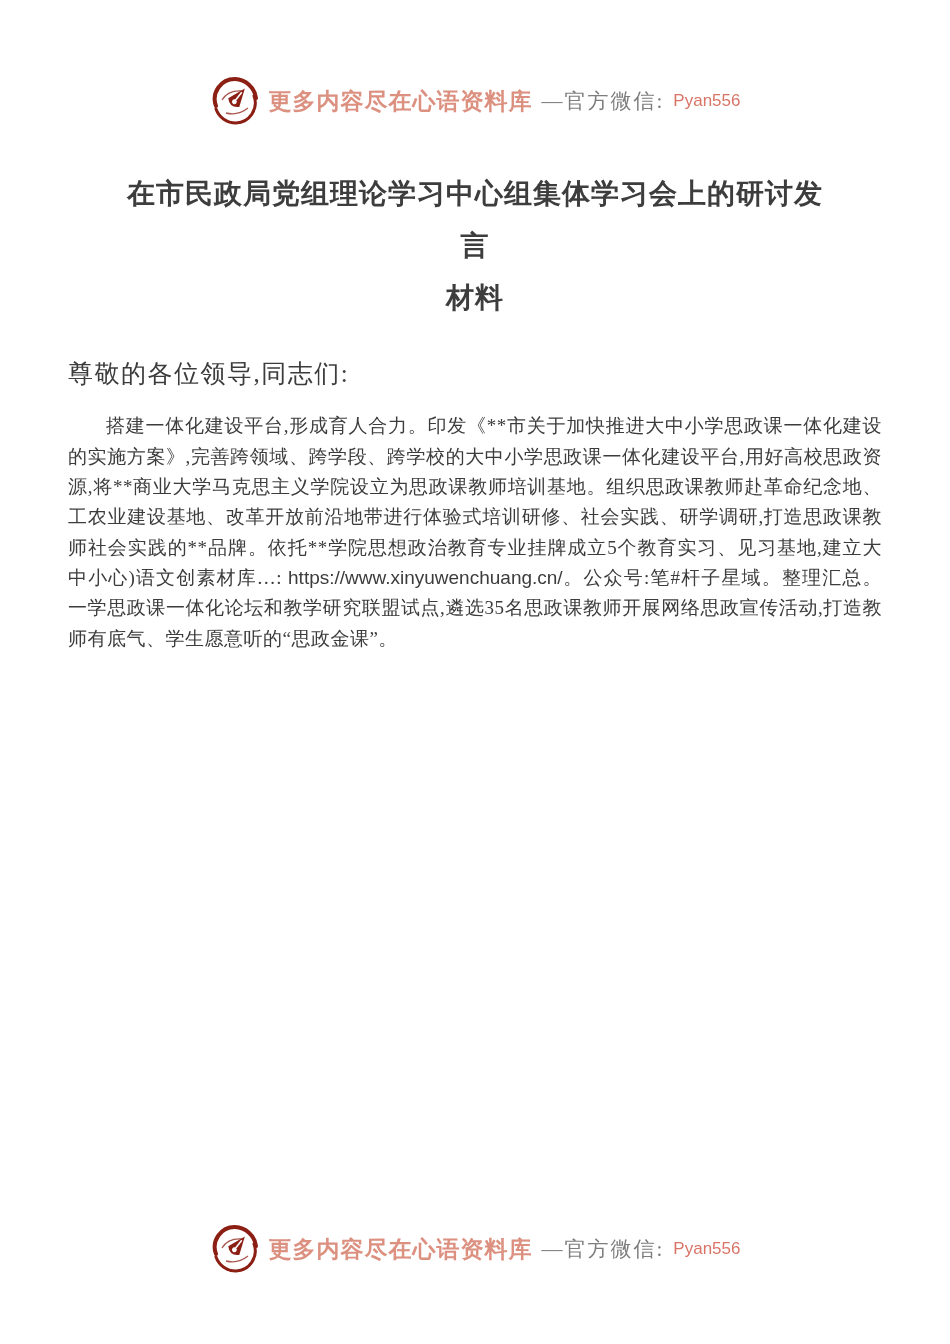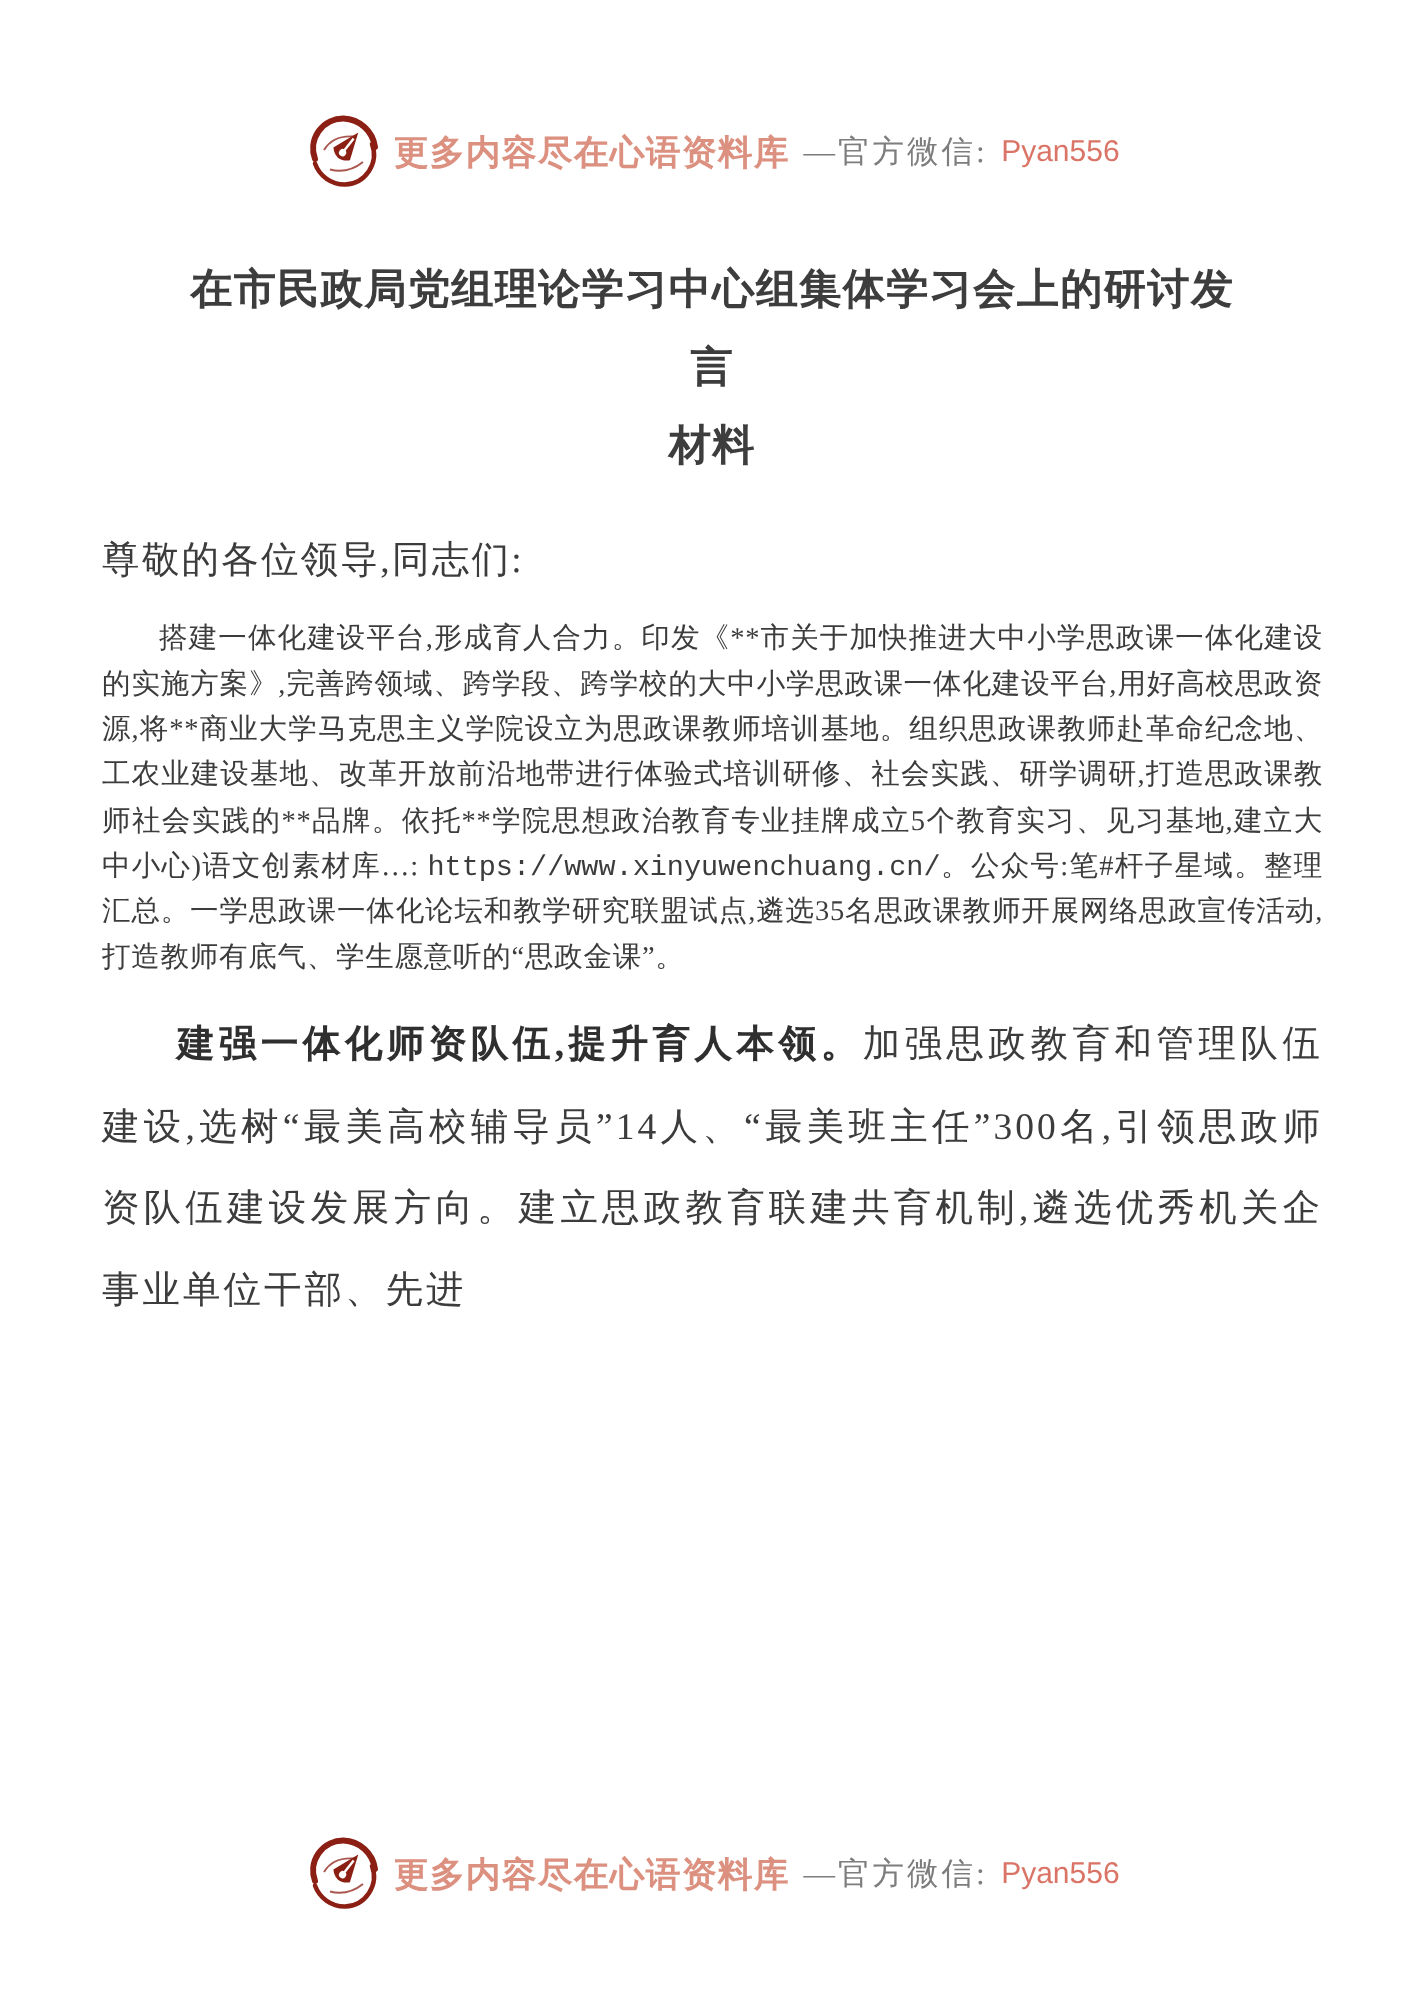--- a/index.html
+++ b/index.html
@@ -19,21 +19,21 @@
   .logo { width:50px; height:50px; flex:0 0 auto; }
   .wm-text {
     font-size:23px; font-weight:600; letter-spacing:1px;
     font-family:"Liberation Serif","DejaVu Serif",serif;
   }
   .wm-sep {
     font-size:21px; letter-spacing:2px;
     font-family:"Liberation Serif","DejaVu Serif",serif;
   }
   .wm-id {
-    font-size:20px; font-style:normal;
+    font-size:17px; font-style:normal;
     font-family:"Liberation Sans","DejaVu Sans",sans-serif;
   }
   
   .doc-title {
     margin:42px 120px 0 120px;
     text-align:center;
     font-size:28px; font-weight:bold; color:#3d3d3d;
     line-height:1.85; letter-spacing:1px;
   }
   .content { padding:0 68px; color:#3c3c3c; }
@@ -45,21 +45,21 @@
   .para-large {
     font-size:25px; line-height:2.18; letter-spacing:2px;
     text-align:justify; text-indent:2em;
   }
   .para-small {
     margin-top:10px;
     font-size:19px; line-height:1.6; letter-spacing:0.5px;
     text-align:justify; text-indent:2em;
   }
   .para-small .url {
-    font-family:Liberation Mono, monospace;
+    font-family:Liberation Sans, sans-serif;
     letter-spacing:0;
   }
   .para-bold-lead { margin-top:16px; }
   .para-bold-lead .lead { font-weight:bold; color:#2f2f2f; }
 </style>
 </head>
 <body>
 
 <div class="page">
 
@@ -85,21 +85,20 @@
     <span>在市民政局党组理论学习中心组集体学习会上的研讨发言</span><br>
     <span>材料</span>
   </h1>
 
   <div class="content">
     <p class="greeting">尊敬的各位领导,同志们:</p>
 
 
     <p class="para-small"><span>搭建一体化建设平台,形成育人合力。印发《**市关于加快推进大中小学思政课一体化建设的实施方案》,完善跨领域、跨学段、跨学校的大中小学思政课一体化建设平台,用好高校思政资源,将**商业大学马克思主义学院设立为思政课教师培训基地。组织思政课教师赴革命纪念地、工农业建设基地、改革开放前沿地带进行体验式培训研修、社会实践、研学调研,打造思政课教师社会实践的**品牌。依托**学院思想政治教育专业挂牌成立5个教育实习、见习基地,建立大中小心)语文创素材库…: </span><span class="url">https://www.xinyuwenchuang.cn/</span><span>。公众号:笔#杆子星域。整理汇总。一学思政课一体化论坛和教学研究联盟试点,遴选35名思政课教师开展网络思政宣传活动,打造教师有底气、学生愿意听的“思政金课”。</span></p>
 
-    <p class="para-large para-bold-lead"><span class="lead">建强一体化师资队伍,提升育人本领。</span><span>加强思政教育和管理队伍建设,选树“最美高校辅导员”14人、“最美班主任”300名,引领思政师资队伍建设发展方向。建立思政教育联建共育机制,遴选优秀机关企事业单位干部、先进</span></p>
   </div>
 
   <div class="wm wm-footer">
     <svg class="logo" viewBox="0 0 50 50">
       <circle cx="25" cy="25" r="24" fill="#ffffff"></circle>
       <path d="M6 30 A20 20 0 0 1 25 3 A22 22 0 0 1 46 22" fill="none" stroke="#8c1f14" stroke-width="4" stroke-linecap="round"></path>
       <path d="M44 20 A20 20 0 0 1 26 47 A21 21 0 0 1 6 33" fill="none" stroke="#8c1f14" stroke-width="3" stroke-linecap="round"></path>
       <path d="M12 24 Q18 14 32 15" fill="none" stroke="#8c1f14" stroke-width="1.3" opacity="0.75"></path>
       <path d="M16 37 Q28 40 38 32" fill="none" stroke="#8c1f14" stroke-width="1.3" opacity="0.75"></path>
       <g transform="rotate(38 25 25)">

